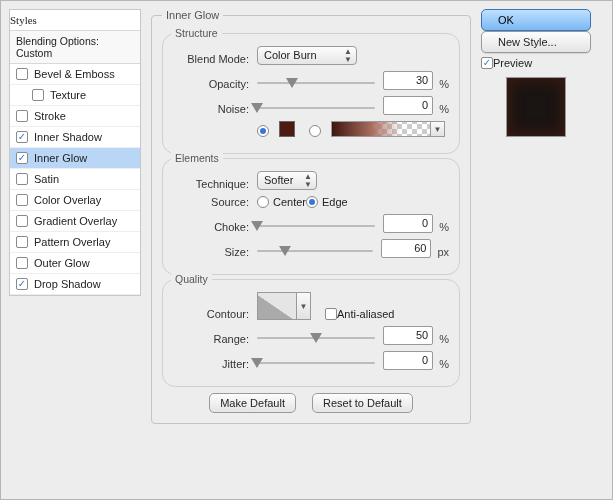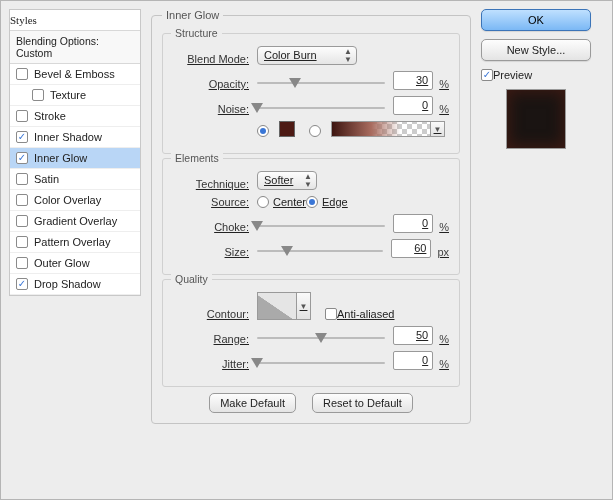--- a/index.html
+++ b/index.html
@@ -13,40 +13,40 @@
 .styles-box { border: 1px solid #c8c8c8; background: #fff; }
 .styles-head { padding: 4px 0; border-bottom: 1px solid #d8d8d8; font-size: 11px; font-family: Liberation Serif, serif; }
 .styles-sub { padding: 4px 6px; border-bottom: 1px solid #d8d8d8; font-size: 10.5px; background: #f8f8f8; }
 .style-item { display:flex; align-items:center; gap:6px; padding:4px 6px; border-bottom:1px solid #eee; cursor:default; }
 .style-item.indent { padding-left: 22px; }
 .style-item.selected { background: #b9d6f6; }
 .chk { width:12px; height:12px; border:1px solid #8a8a8a; border-radius:2px; background:#fff; display:inline-flex; align-items:center; justify-content:center; font-size:10px; color:#3a76d6; line-height:1; }
 .chk.checked::after { content:"✓"; }
 fieldset.group { border:1px solid #c4c4c4; border-radius:4px; margin:0 0 10px 0; padding:8px 10px 10px 10px; position:relative; }
 fieldset.group > legend { padding:0 4px; font-size:11px; color:#555; }
-.subgroup { border:1px solid #d0d0d0; border-radius:3px; padding:6px 10px 10px 10px; margin-top:4px; position:relative;text-decoration:underline; }
+.subgroup { border:1px solid #d0d0d0; border-radius:13px; padding:6px 10px 10px 10px; margin-top:4px; position:relative; }
 .subtitle { position:absolute; top:-7px; left:8px; background:#ededed; padding:0 4px; font-size:10.5px; color:#555; }
 .row { display:flex; align-items:flex-end; margin:6px 0; }
 .lbl { width:76px; text-align:right; margin-right:8px; color:#333; }
 .select { background:linear-gradient(#fdfdfd,#e5e5e5); border:1px solid #9a9a9a; border-radius:4px; padding:2px 18px 2px 6px; position:relative; min-width:100px; height:19px; }
 .select.small { min-width:60px; }
 .select .arrows { position:absolute; right:4px; top:1px; font-size:8px; line-height:8px; color:#555; }
 .slider { flex:1; height:14px; display:flex; align-items:center; margin-right:8px; }
 .track { height:2px; background:#bcbcbc; width:100%; position:relative; border-radius:1px; }
 .thumb { width:12px; height:14px; position:absolute; top:-6px; transform:translateX(-50%); }
 .thumb::before { content:""; display:block; width:0; height:0; border-left:6px solid transparent; border-right:6px solid transparent; border-top:10px solid #888; margin-top:2px; }
-.num { width:40px; height:19px; border:1px solid #999; background:#fff; text-align:right; padding:2px 4px; border-radius:2px; }
+.num { width:50px; height:19px; border:1px solid #999; background:#fff; text-align:right; padding:2px 4px; border-radius:2px; }
 .unit { margin-left:6px; color:#444; }
 .radio { width:12px; height:12px; border:1px solid #888; border-radius:50%; display:inline-flex; align-items:center; justify-content:center; margin-right:4px; background:#fff; }
 .radio.on::after { content:""; width:6px; height:6px; background:#3a76d6; border-radius:50%; }
 .swatch { width:16px; height:16px; border:1px solid #666; background:#4d1a14; margin-left:6px; }
 .gradient { width:100px; height:16px; border:1px solid #999; background:linear-gradient(to right,#3d1510,#a86b5e 40%,rgba(168,107,94,0) 70%), repeating-conic-gradient(#ccc 0% 25%,#fff 0% 50%) 0/10px 10px; margin-left:6px; }
 .dropdown-btn { width:14px; height:16px; border:1px solid #999; border-left:none; background:linear-gradient(#fafafa,#e2e2e2); display:inline-flex; align-items:center; justify-content:center; font-size:8px; color:#555; }
 .contour { width:40px; height:28px; border:1px solid #999; background:linear-gradient(to top right,#aaa 45%,#e5e5e5 46%); display:inline-block; position:relative; }
-.btn { background:linear-gradient(#fdfdfd,#e4e4e4); border:1px solid #9a9a9a; border-radius:5px; padding:4px 10px; min-width:100px; text-align:center; box-shadow:0 1px 1px rgba(0,0,0,0.1); cursor:default; margin-bottom:8px; }
+.btn { background:linear-gradient(#fdfdfd,#e4e4e4); border:1px solid #9a9a9a; border-radius:5px; padding:4px 16px; min-width:100px; box-shadow:0 1px 1px rgba(0,0,0,0.1); cursor:default; }
 .btn.primary { background:linear-gradient(#bfe0ff,#7bb8f5); border-color:#3b74b8; color:#000; font-weight:500; }
 .preview-box { width:60px; height:60px; border:1px solid #999; background:#1a1412; margin:8px auto 0; box-shadow:inset 0 0 14px 3px rgba(80,30,20,0.6); }
 .smallbtn { background:linear-gradient(#fdfdfd,#e4e4e4); border:1px solid #9a9a9a; border-radius:5px; padding:3px 10px; text-align:center; cursor:default; }
 .bottom-btns { display:flex; gap:16px; justify-content:center; margin-top:6px; }
 </style>
 </head>
 <body>
 
 <div class="dialog">
   <div class="content">

